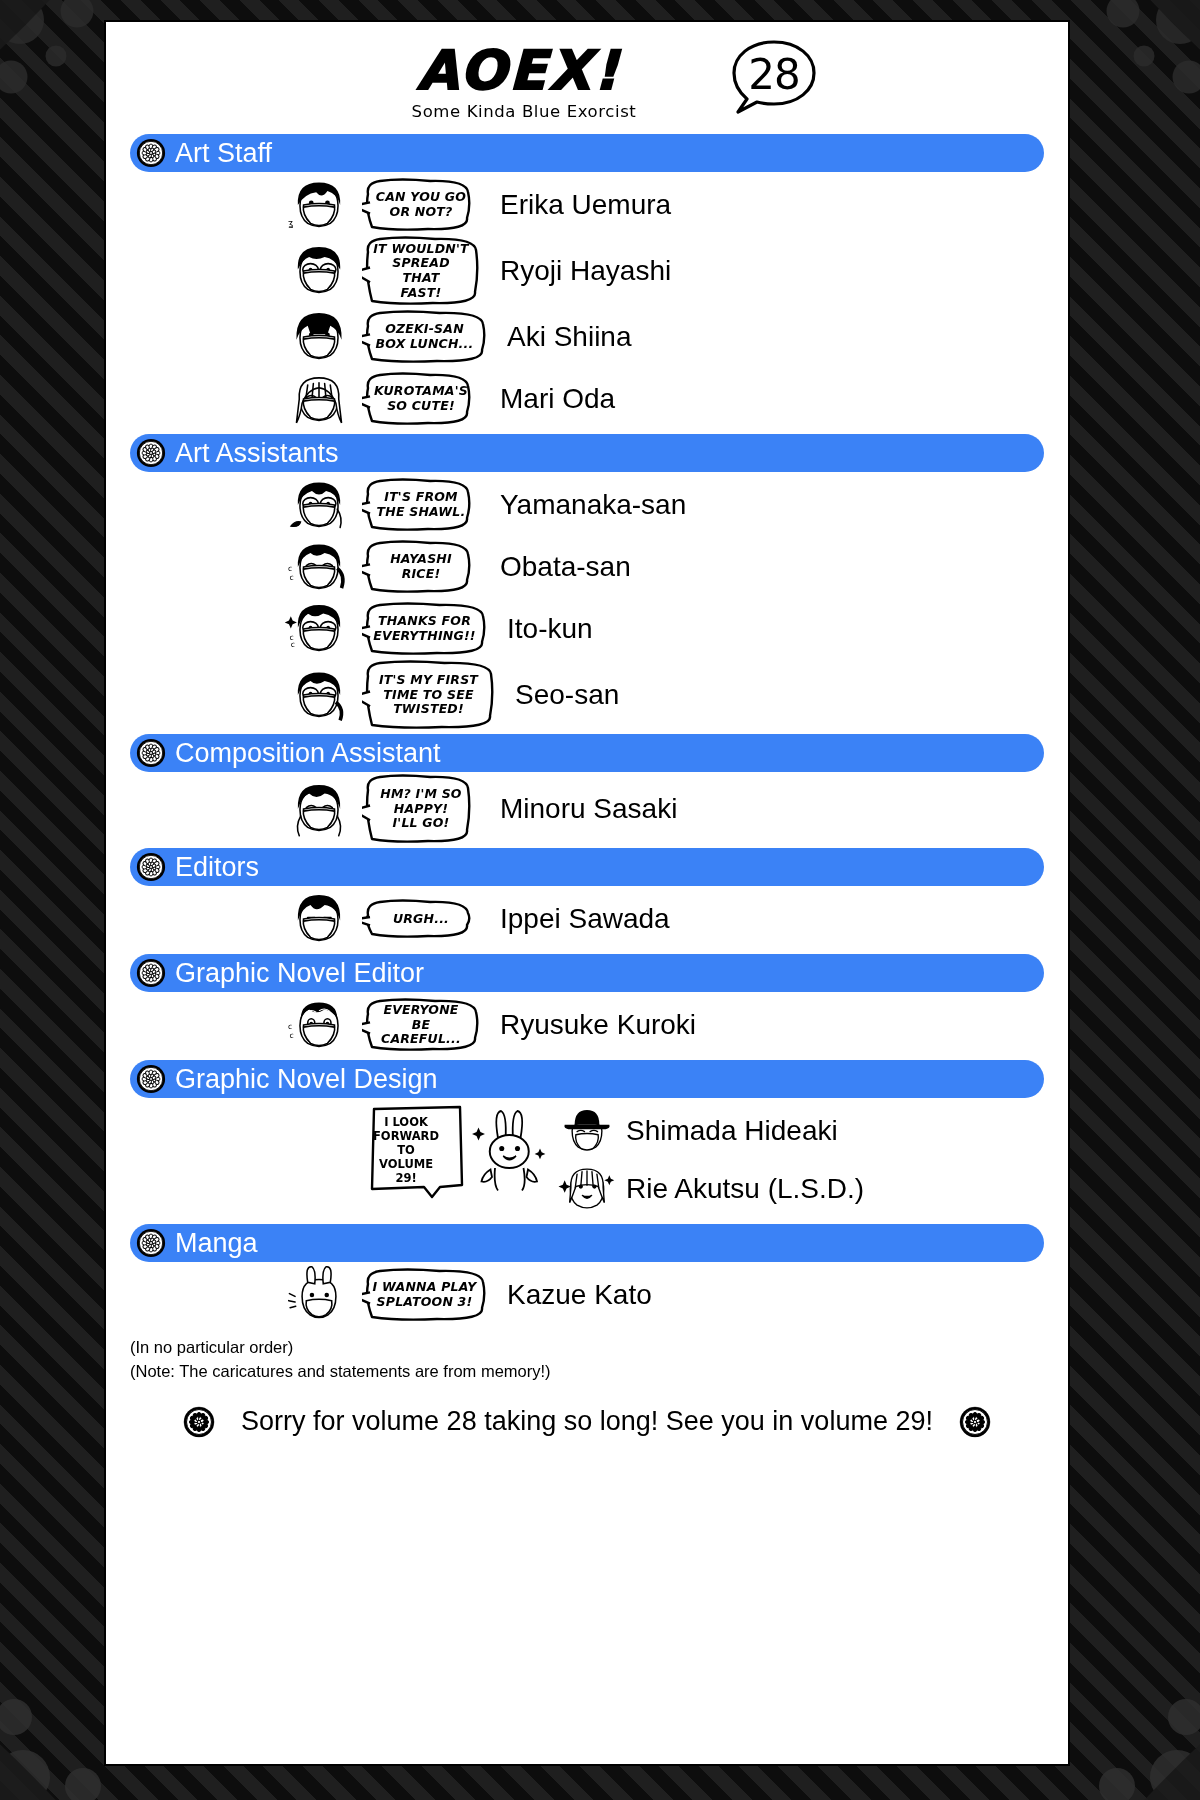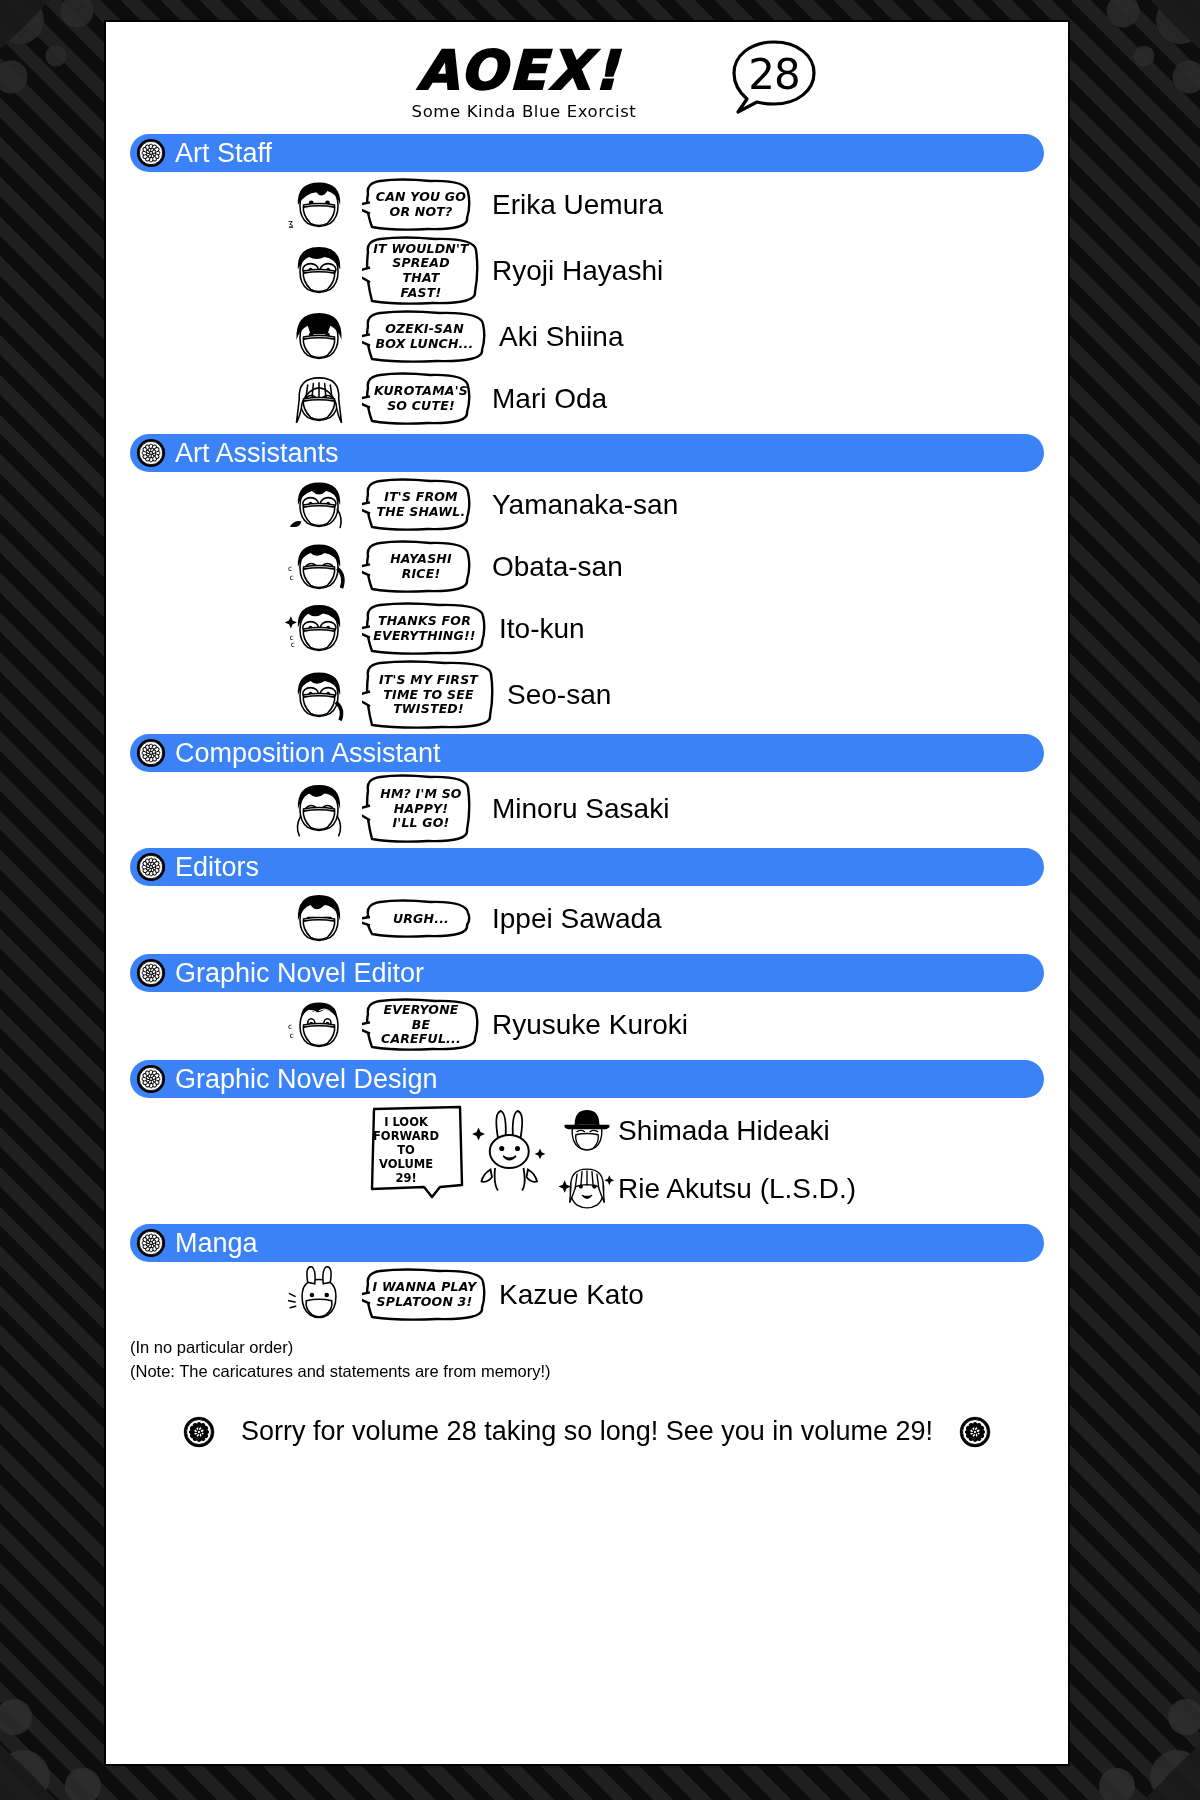--- a/index.html
+++ b/index.html
@@ -127,20 +127,21 @@
     text-align:center;
     color:#000;
     padding:0 10px;
     letter-spacing:.2px;
   }
   .person-name {
     font-size:28px;
     color:#000;
     white-space:nowrap;
     font-family:"Liberation Sans", sans-serif;
+    margin-left:8px;
   }
 
   
   .design-block {
     display:flex; align-items:center;
     padding-left:230px;
     min-height:120px;
   }
   .design-left { position:relative; width:190px; height:118px; flex:0 0 190px; }
   .design-left svg { width:100%; height:100%; }
@@ -159,21 +160,21 @@
     text-align:left;
     margin-top:10px;
     font-size:16.5px;
     line-height:1.45;
     color:#000;
     font-family:"Liberation Sans", sans-serif;
   }
   .final-bar {
     display:flex; align-items:center; justify-content:center;
     gap:26px;
-    margin-top:32px;
+    margin-top:22px;
   }
   .final-text {
     font-size:27px; color:#000; white-space:nowrap;
     font-family:"Liberation Sans", sans-serif;
   }
   .final-bar .rosette { width:32px; height:32px; flex:0 0 32px; }
   .final-bar .rosette svg .petal,
   .final-bar .rosette svg .ring { fill:#000; stroke:#000; }
 </style>
 </head>

